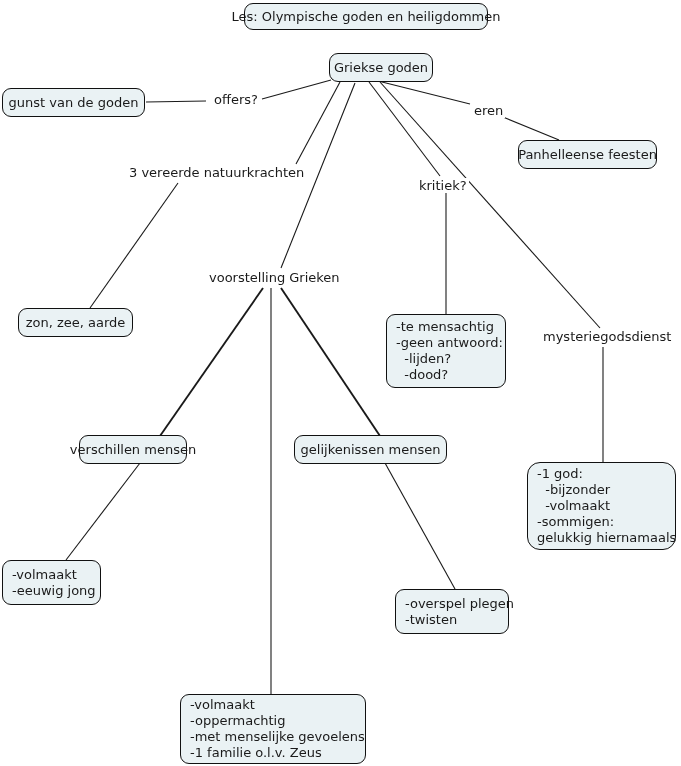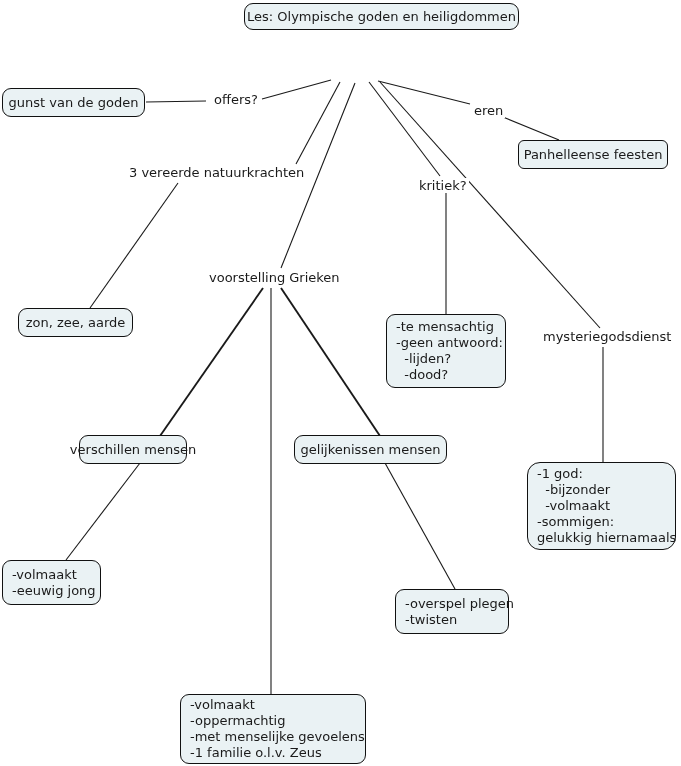--- a/index.html
+++ b/index.html
@@ -94,26 +94,27 @@
     <g stroke="#1a1a1a" fill="none" stroke-width="1.1">
 
       <line x1="271" y1="288" x2="271" y2="694"></line>
 
       <line x1="140" y1="463" x2="66" y2="560"></line>
 
       <line x1="385" y1="463" x2="455" y2="589"></line>
     </g>
   </svg>
 
-  <div class="node" style="left:244px; top:3px; width:275px; height:27px;">Les: Olympische goden en heiligdommen</div>
+  <div class="node" style="left:244px; top:3px; width:244px; height:27px;">Les: Olympische goden en heiligdommen</div>
 
+  <div class="node" style="left:329px; top:53px; width:104px; height:29px;">Griekse goden</div>
 
   <div class="node" style="left:2px; top:88px; width:143px; height:29px;">gunst van de goden</div>
 
-  <div class="node" style="left:518px; top:140px; width:150px; height:29px;border-radius:6px;">Panhelleense feesten</div>
+  <div class="node" style="left:518px; top:140px; width:139px; height:29px;">Panhelleense feesten</div>
 
   <div class="node" style="left:18px; top:308px; width:115px; height:29px;">zon, zee, aarde</div>
 
   <div class="node multiline" style="left:386px; top:314px; width:120px; height:74px;">-te mensachtig
 -geen antwoord:
   -lijden?
   -dood?</div>
 
   <div class="node multiline" style="left:527px; top:462px; width:149px; height:88px;border-radius:13px;">-1 god:
   -bijzonder

